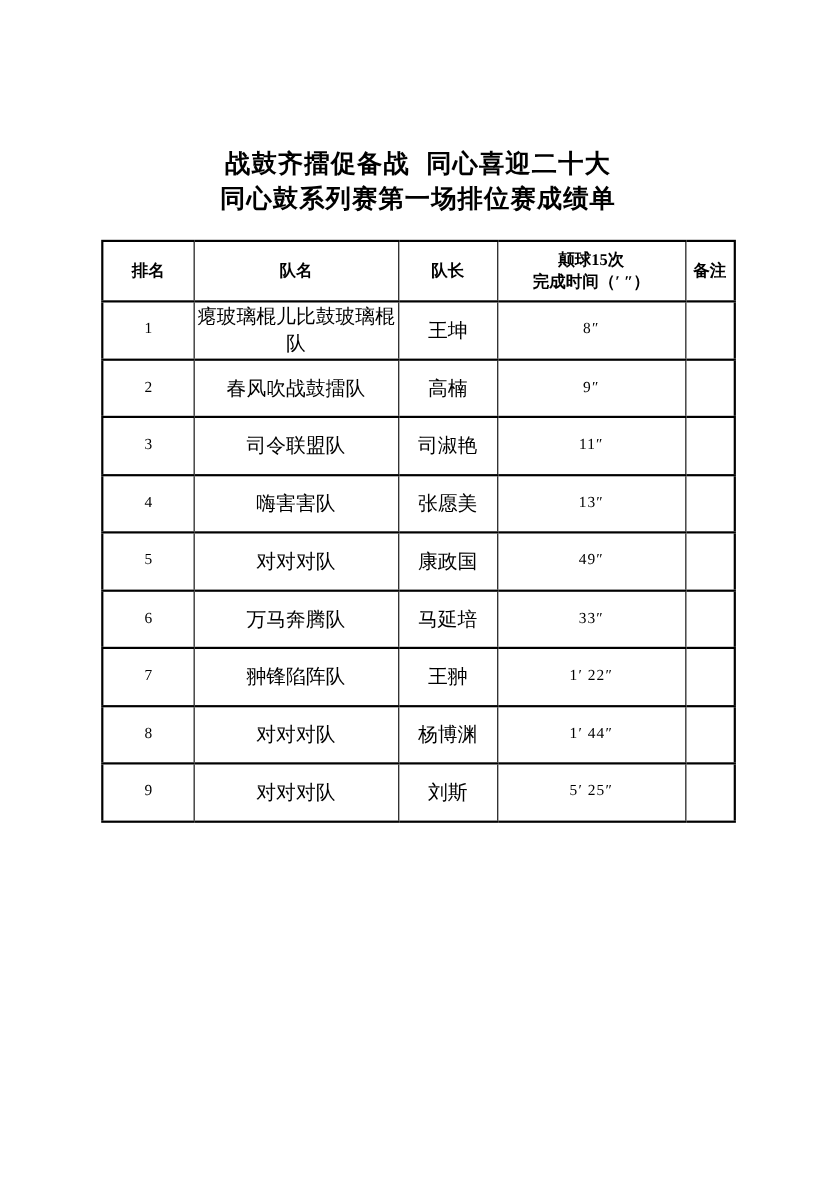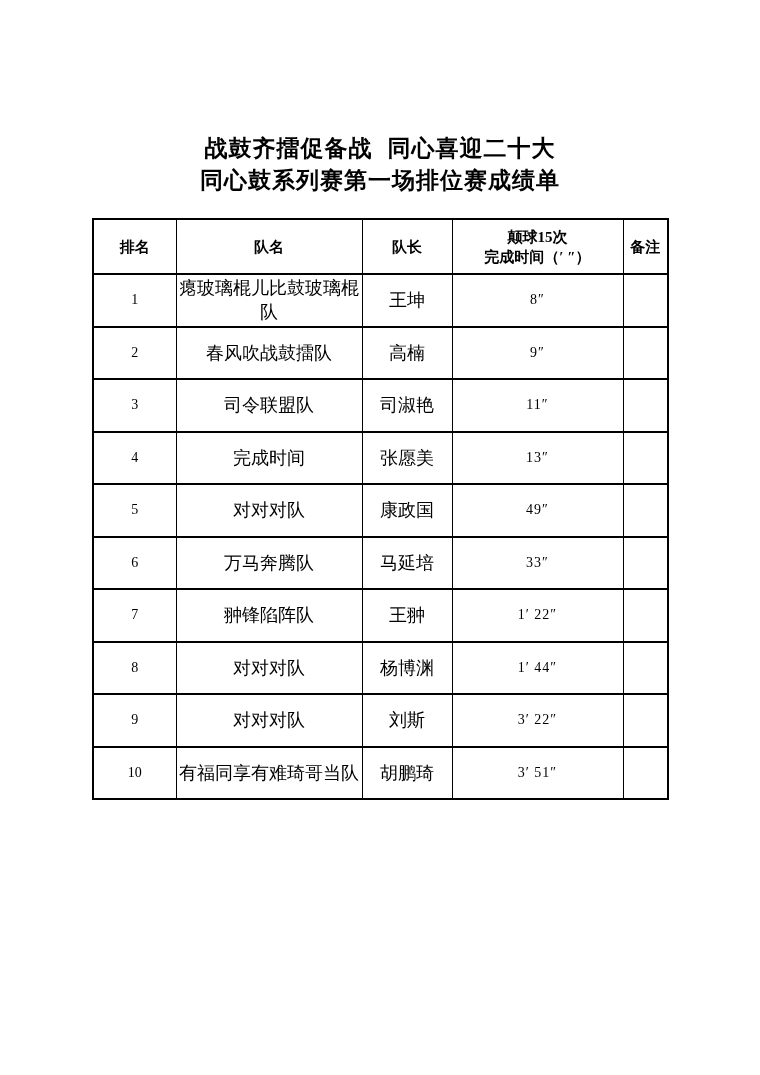--- a/index.html
+++ b/index.html
@@ -114,21 +114,21 @@
         </tr>
         <tr>
           <td class="rank">3</td>
           <td class="team">司令联盟队</td>
           <td class="captain">司淑艳</td>
           <td class="time">11″</td>
           <td class="note"></td>
         </tr>
         <tr>
           <td class="rank">4</td>
-          <td class="team">完成时间</td>
+          <td class="team">嗨害害队</td>
           <td class="captain">张愿美</td>
           <td class="time">13″</td>
           <td class="note"></td>
         </tr>
         <tr>
           <td class="rank">5</td>
           <td class="team">对对对队</td>
           <td class="captain">康政国</td>
           <td class="time">49″</td>
           <td class="note"></td>
@@ -151,26 +151,19 @@
           <td class="rank">8</td>
           <td class="team">对对对队</td>
           <td class="captain">杨博渊</td>
           <td class="time">1′ 44″</td>
           <td class="note"></td>
         </tr>
         <tr>
           <td class="rank">9</td>
           <td class="team">对对对队</td>
           <td class="captain">刘斯</td>
-          <td class="time">3′ 22″</td>
-          <td class="note"></td>
-        </tr>
-        <tr>
-          <td class="rank">10</td>
-          <td class="team">有福同享有难琦哥当队</td>
-          <td class="captain">胡鹏琦</td>
-          <td class="time">3′ 51″</td>
+          <td class="time">5′ 25″</td>
           <td class="note"></td>
         </tr>
       </tbody>
   </table>
 
 </div>
 
 </body></html>

